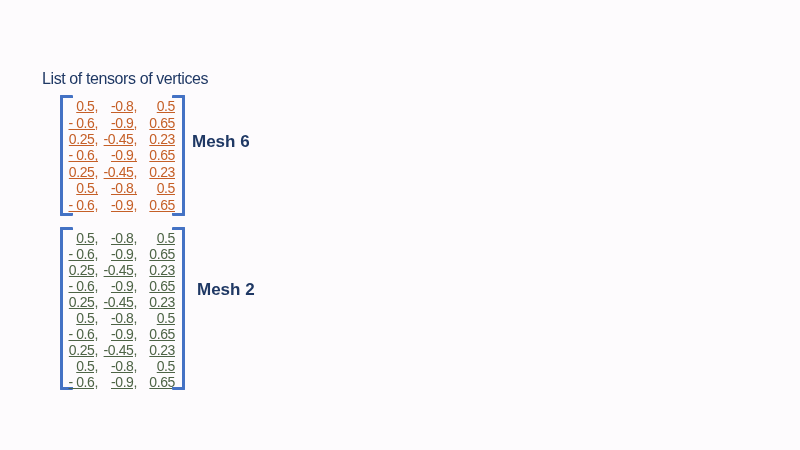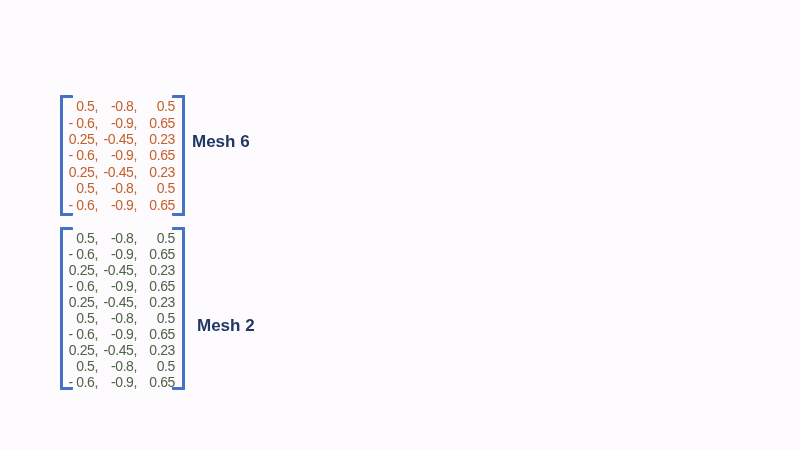--- a/index.html
+++ b/index.html
@@ -67,40 +67,42 @@
     justify-content: space-around;
     font-size: 14px;
     letter-spacing: -0.4px;
     white-space: nowrap;
   }
   .m1 .rows { color: var(--mesh1-values, #C55F27); }
   .m2 .rows { color: var(--mesh2-values, #4D6345); }
   .matrix-row {
     display: flex;
     align-items: flex-start;
+    text-decoration: underline;
   }
   .matrix-cell { display: inline-block; text-align: right; }
   .matrix-cell.c0 { width: 32px; }
   .matrix-cell.c1 { width: 39px; }
   .matrix-cell.c2 { width: 38px; }
   .mesh-label {
     position: absolute;
     font-size: 17px;
     font-weight: 700;
     color: var(--label-text, #1F3864);
     white-space: nowrap;
   }
   .mesh-label.label1 { left: 192px; top: 132px; }
-  .mesh-label.label2 { left: 197px; top: 280px; margin-top: 36px; }
+  .mesh-label.label2 { left: 197px; top: 280px; }
 </style>
 </head>
 <body>
 
 <div class="slide">
 
+  <div class="title">List of tensors of vertices</div>
 
   <section class="matrix m1">
     <span class="bracket left"></span>
     <div class="rows">
         <div class="matrix-row">
           <span class="matrix-cell c0">0.5,</span>
           <span class="matrix-cell c1">-0.8,</span>
           <span class="matrix-cell c2">0.5</span>
         </div>
         <div class="matrix-row">

